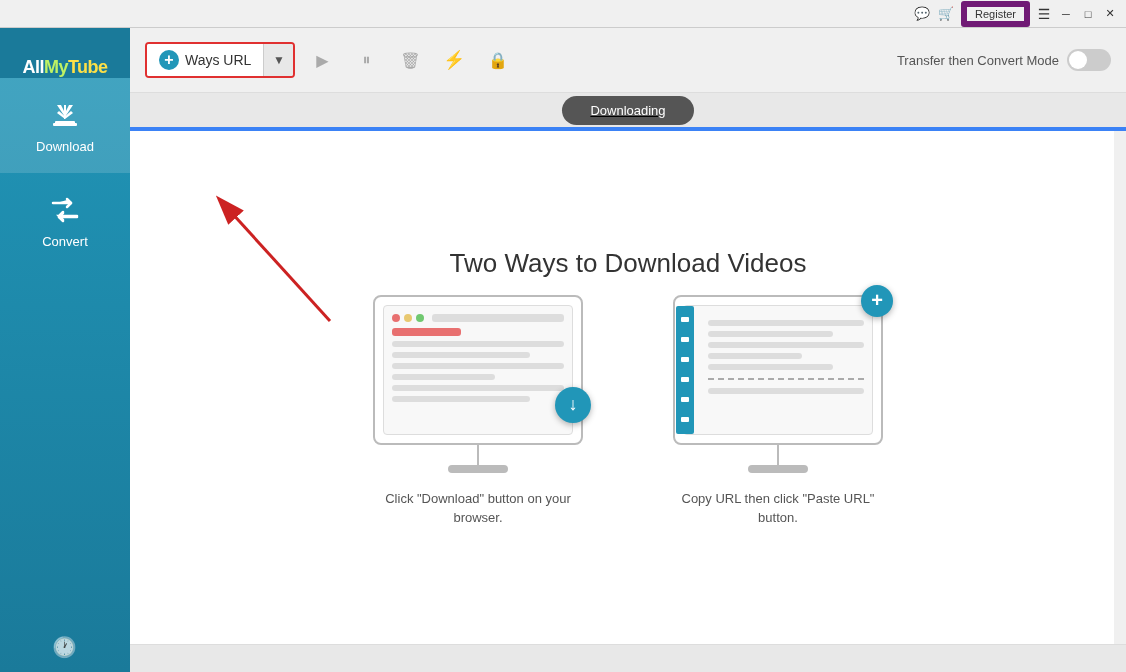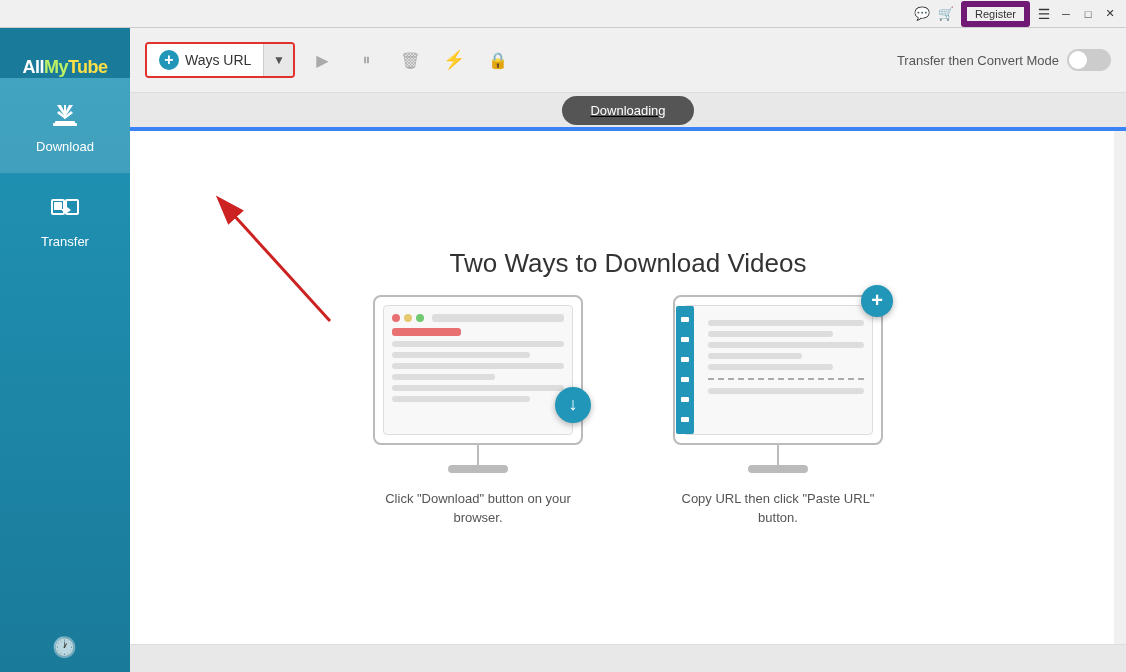--- a/index.html
+++ b/index.html
@@ -410,33 +410,35 @@
               <polygon points="16,20 24,14 22,12 17,16.5 17,6 15,6 15,20"></polygon>
               <rect x="7" y="4" width="18" height="3" rx="1" style="display:none"></rect>
               <path d="M8 6 L16 18 L24 6 L20 6 L16 14 L12 6 Z"></path>
               <rect x="6" y="22" width="20" height="3" rx="1"></rect>
             </svg>
         </div>
         <span class="sidebar-label">Download</span>
       </div>
 
 
-
       <div class="sidebar-item">
         <div class="sidebar-icon">
           <svg viewBox="0 0 32 32" fill="white">
-            <rect x="3" y="6" width="12" height="14" rx="1" fill="none" stroke="white" stroke-width="2"></rect>
-            <rect x="5" y="8" width="8" height="8" rx="0.5"></rect>
-            <rect x="17" y="6" width="12" height="14" rx="1" fill="none" stroke="white" stroke-width="2"></rect>
-            <line x1="13" y1="16" x2="19" y2="16" stroke="white" stroke-width="2"></line>
-            <polygon points="18,13 22,16 18,19" fill="white"></polygon>
+            <path d="M4 10 L22 10 L18 6 M22 10 L18 14"></path>
+            <path d="M28 22 L10 22 L14 26 M10 22 L14 18" stroke="white" stroke-width="2.5" fill="none" stroke-linecap="round"></path>
+            <rect x="2" y="8" width="28" height="1" rx="0.5" style="display:none"></rect>
+            <polyline points="4,9 22,9 18,5" fill="none" stroke="white" stroke-width="2.5" stroke-linecap="round" stroke-linejoin="round"></polyline>
+            <polyline points="22,9 18,13" fill="none" stroke="white" stroke-width="2.5" stroke-linecap="round" stroke-linejoin="round"></polyline>
+            <polyline points="28,23 10,23 14,27" fill="none" stroke="white" stroke-width="2.5" stroke-linecap="round" stroke-linejoin="round"></polyline>
+            <polyline points="10,23 14,19" fill="none" stroke="white" stroke-width="2.5" stroke-linecap="round" stroke-linejoin="round"></polyline>
           </svg>
         </div>
-        <span class="sidebar-label">Transfer</span>
-      </div>
+        <span class="sidebar-label">Convert</span>
+      </div>
+
 
 
       <div class="sidebar-bottom">
         <div class="clock-icon">🕐</div>
       </div>
     </div>
 
     <div class="content-area">
 
       <div class="toolbar">

